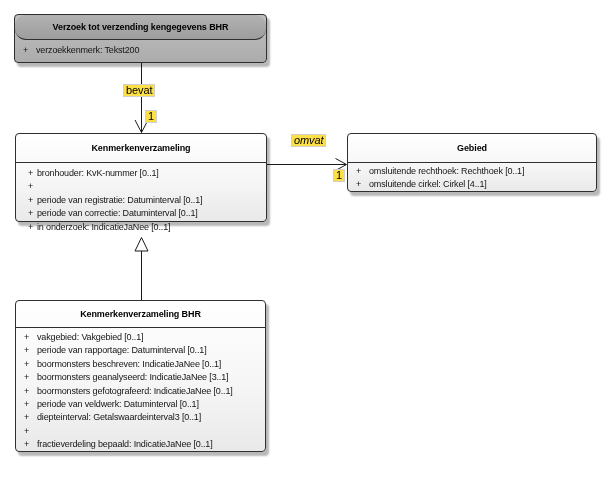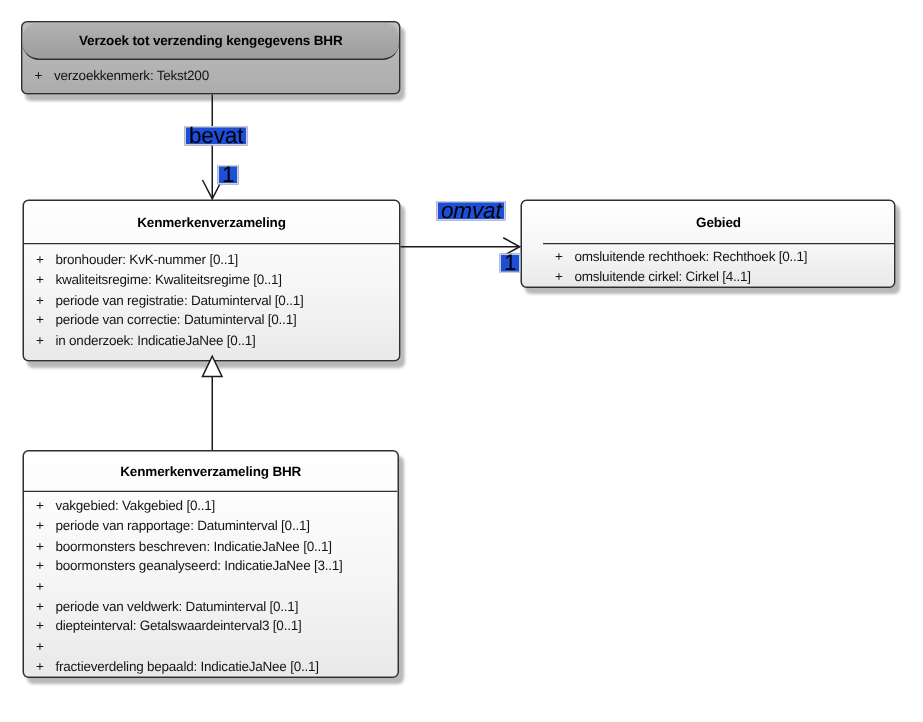--- a/index.html
+++ b/index.html
@@ -21,42 +21,42 @@
   .uml-class .attrs { overflow:hidden; }
   .attr-row { display:flex; font-size:9px; color:#141414; letter-spacing:-0.15px; white-space:nowrap; }
   .attr-row .vis { flex:none; width:13px; margin-left:8px; }
   
   #class-verzoek { left:14px; top:14px; width:253px; height:49px;
     background:linear-gradient(180deg,#bfbfbf,#acacac); }
   #class-verzoek .hdr { height:25px; background:linear-gradient(180deg,#b2b2b2,#9d9d9d);border-radius:11px; }
   #class-verzoek .attrs { padding-top:4px; }
   #class-verzoek .attr-row { line-height:13px; }
 
-  #class-kenmerk { left:15px; top:133px; width:252px; height:108px; }
+  #class-kenmerk { left:15px; top:133px; width:252px; height:89px;text-align:center; }
   #class-kenmerk .hdr { height:29px; }
   #class-kenmerk .attrs { padding-top:4px; }
   #class-kenmerk .attr-row { line-height:13.4px; }
 
-  #class-gebied { left:347px; top:133px; width:250px; height:59px;padding-left:14px; }
+  #class-gebied { left:347px; top:133px; width:250px; height:59px; }
   #class-gebied .hdr { height:29px; }
   #class-gebied .attrs { padding-top:2px; }
   #class-gebied .attr-row { line-height:13px; }
 
   #class-bhr { left:15px; top:300px; width:251px; height:152px; }
   #class-bhr .hdr { height:27px; }
   #class-bhr .attrs { padding-top:3px; }
   #class-bhr .attr-row { line-height:13.4px; }
 
   
   .overlay { position:absolute; left:0; top:0; z-index:2; pointer-events:none; }
 
   
   .conn-label {
-    position:absolute; z-index:3; font-size:15px; line-height:11px; color:#000;
-    background:#1d4ed8; border:1px solid #cfcfcf; padding:0 2px; letter-spacing:-0.1px;
+    position:absolute; z-index:3; font-size:11px; line-height:11px; color:#000;
+    background:#fde047; border:1px solid #cfcfcf; padding:0 2px; letter-spacing:-0.1px;
   }
   #label-bevat { left:123px; top:84px; }
   #mult-bevat  { left:145px; top:110px; }
   #label-omvat { left:291px; top:134px;font-style:italic; }
   #mult-omvat  { left:333px; top:169px; }
 </style>
 </head>
 <body>
 
 <div class="canvas">
@@ -73,21 +73,20 @@
 
   <div class="uml-class" id="class-kenmerk">
     <div class="hdr">Kenmerkenverzameling</div>
     <div class="attrs">
       <div class="attr-row">
         <span class="vis">+</span>
         <span>bronhouder: KvK-nummer [0..1]</span>
       </div>
       <div class="attr-row">
         <span class="vis">+</span>
-        <span>kwaliteitsregime: Kwaliteitsregime [0..1]</span>
       </div>
       <div class="attr-row">
         <span class="vis">+</span>
         <span>periode van registratie: Datuminterval [0..1]</span>
       </div>
       <div class="attr-row">
         <span class="vis">+</span>
         <span>periode van correctie: Datuminterval [0..1]</span>
       </div>
       <div class="attr-row">
@@ -125,20 +124,21 @@
       <div class="attr-row">
         <span class="vis">+</span>
         <span>boormonsters beschreven: IndicatieJaNee [0..1]</span>
       </div>
       <div class="attr-row">
         <span class="vis">+</span>
         <span>boormonsters geanalyseerd: IndicatieJaNee [3..1]</span>
       </div>
       <div class="attr-row">
         <span class="vis">+</span>
+        <span>boormonsters gefotografeerd: IndicatieJaNee [0..1]</span>
       </div>
       <div class="attr-row">
         <span class="vis">+</span>
         <span>periode van veldwerk: Datuminterval [0..1]</span>
       </div>
       <div class="attr-row">
         <span class="vis">+</span>
         <span>diepteinterval: Getalswaardeinterval3 [0..1]</span>
       </div>
       <div class="attr-row">

